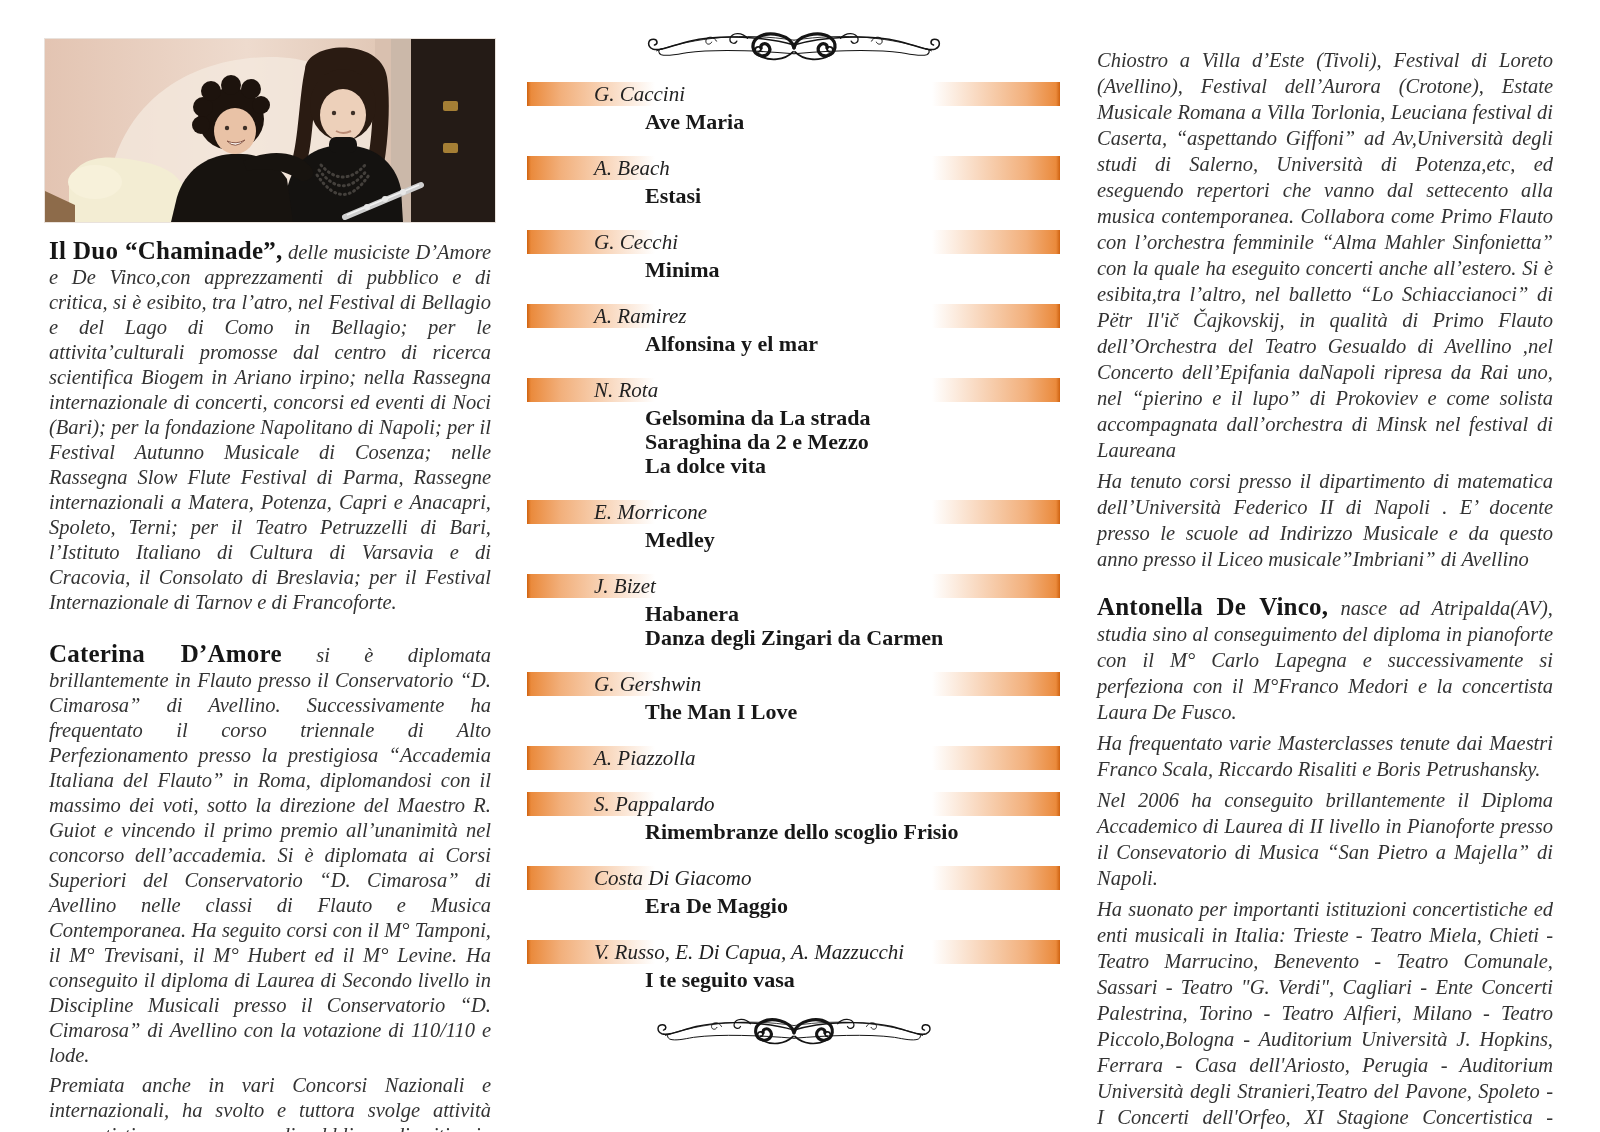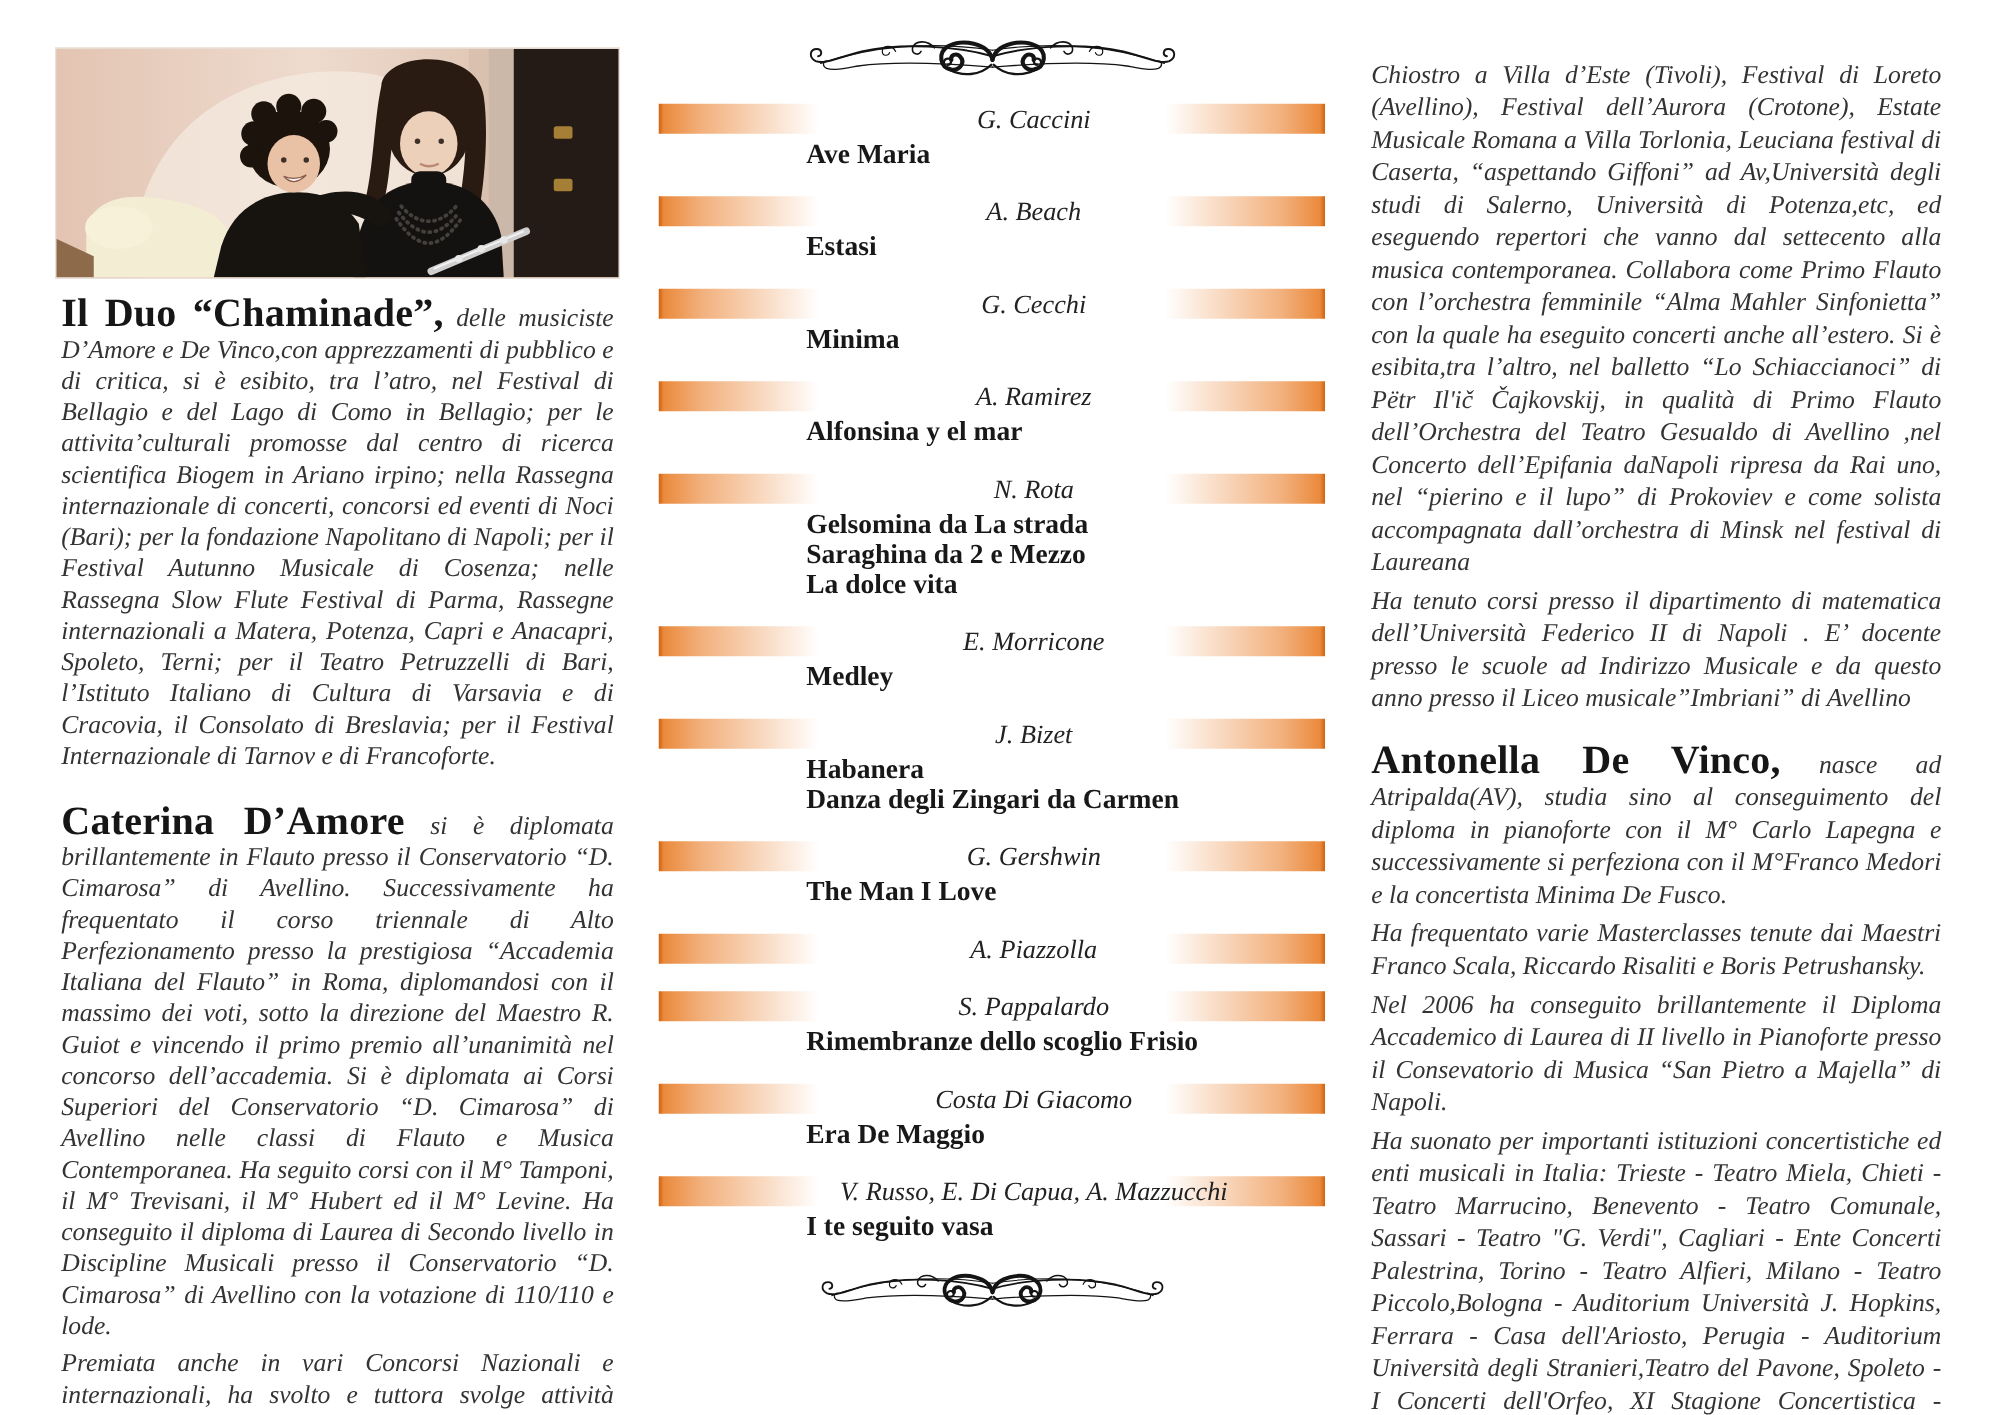--- a/index.html
+++ b/index.html
@@ -37,21 +37,21 @@
     font-style:italic;
     font-size:20.5px;
     line-height:25px;
     color:var(--body-ink);
     text-align:justify;
   }
   .col-right .body-text{line-height:26px;}
   .lead{
     font-style:normal;
     font-weight:bold;
-    font-size:32px;
+    font-size:25px;
     color:#161616;
     letter-spacing:.2px;
   }
   .mt-photo{margin-top:15px;}
   .mt-para{margin-top:26px;}
   .mt-para-right{margin-top:22px;}
 
   
   .flourish{
     text-align:center;
@@ -60,21 +60,20 @@
   }
   .flourish.bottom{margin-top:12px;margin-bottom:0;}
   .prog-row{margin-bottom:22px;}
   .band{
     height:24px;
     background:linear-gradient(90deg,
       var(--accent-dark) 0px, #ea8a3c 4px, #f2b07c 34px,
       rgba(255,255,255,0) 128px,
       rgba(255,255,255,0) calc(100% - 128px),
       #f2b07c calc(100% - 34px), #ea8a3c calc(100% - 4px), var(--accent-dark) 100%);
-    text-align:center;
   }
   .composer{
     display:block;
     padding-left:67px;
     font-style:italic;
     font-size:21px;
     line-height:24px;
     color:#222222;
   }
   .titles{
@@ -303,18 +302,18 @@
       </g>
       <use href="#fl-half-b" transform="translate(320,0) scale(-1,1)"></use>
     </svg>
   </div>
 </div>
 
 <div class="col col-right">
   <p class="body-text">Chiostro a Villa d’Este (Tivoli), Festival di Loreto (Avellino), Festival dell’Aurora (Crotone), Estate Musicale Romana a Villa Torlonia, Leuciana festival di Caserta, “aspettando Giffoni” ad Av,Università degli studi di Salerno, Università di Potenza,etc, ed  eseguendo repertori che vanno dal settecento alla musica contemporanea. Collabora come  Primo Flauto con l’orchestra femminile “Alma Mahler Sinfonietta” con la quale ha eseguito concerti anche all’estero. Si è esibita,tra l’altro, nel balletto “Lo Schiaccianoci” di Pëtr Il'ič Čajkovskij, in qualità di Primo Flauto dell’Orchestra del Teatro Gesualdo di Avellino ,nel Concerto dell’Epifania daNapoli ripresa da Rai uno, nel “pierino e il lupo” di Prokoviev e come solista accompagnata dall’orchestra di Minsk nel festival di Laureana</p>
   <p class="body-text">Ha tenuto corsi presso il dipartimento di matematica dell’Università Federico II di Napoli . E’ docente  presso le scuole ad Indirizzo Musicale e da questo anno presso il Liceo musicale”Imbriani” di Avellino</p>
 
-  <p class="body-text mt-para-right"><span class="lead">Antonella De Vinco,</span><span> nasce ad Atripalda(AV), studia sino al conseguimento del diploma in pianoforte con il M° Carlo Lapegna e successivamente si perfeziona  con  il M°Franco Medori e la concertista Minima De Fusco.</span></p>
+  <p class="body-text mt-para-right"><span class="lead">Antonella De Vinco,</span><span> nasce ad Atripalda(AV), studia sino al conseguimento del diploma in pianoforte con il M° Carlo Lapegna e successivamente si perfeziona  con  il M°Franco Medori e la concertista Laura De Fusco.</span></p>
 
   <p class="body-text">Ha frequentato  varie Masterclasses  tenute dai Maestri  Franco Scala, Riccardo Risaliti e Boris Petrushansky.</p>
   <p class="body-text">Nel 2006 ha conseguito brillantemente il Diploma Accademico di Laurea di II livello  in Pianoforte presso il Consevatorio di Musica “San Pietro a Majella” di Napoli.</p>
   <p class="body-text">Ha suonato per importanti istituzioni concertistiche ed enti musicali in Italia: Trieste - Teatro Miela, Chieti - Teatro Marrucino, Benevento - Teatro Comunale, Sassari - Teatro "G. Verdi", Cagliari - Ente Concerti Palestrina, Torino - Teatro Alfieri, Milano - Teatro Piccolo,Bologna - Auditorium Università J. Hopkins, Ferrara - Casa dell'Ariosto, Perugia - Auditorium  Università  degli  Stranieri,Teatro  del  Pavone, Spoleto - I Concerti dell'Orfeo, XI Stagione Concertistica - Toscana Classica A.GI.MUS di Firenze, Roma - Auditorium Sagrestia del Borromini, Bari - Fondazione Piccinni , Messina - Sala Laudamo Università,  Società dei Concerti di Ravello, Società dei Concerti di Monza, Alba MusicFestival, Gressoney Festival Internazionale di Musica da</p>
 </div>
 
 </body></html>

